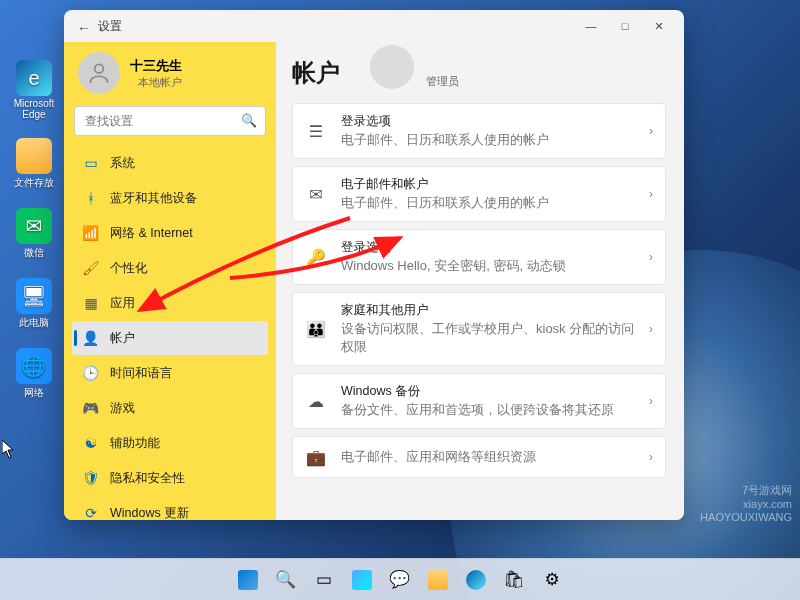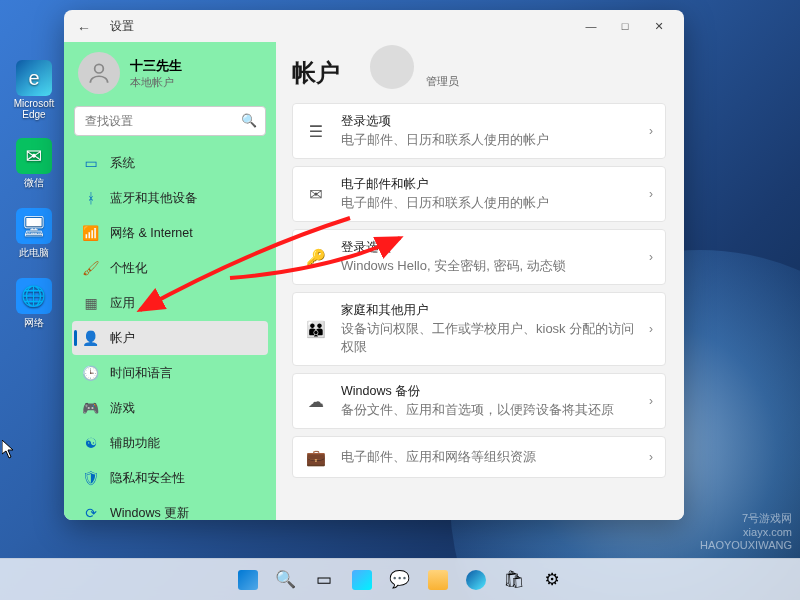--- a/index.html
+++ b/index.html
@@ -18,39 +18,39 @@
   .desktop-icon { display: flex; flex-direction: column; align-items: center; gap: 2px; color: #fff; font-size: 10px; text-align: center; text-shadow: 0 1px 2px rgba(0,0,0,.6); cursor: pointer; }
   .desktop-icon .ico { width: 36px; height: 36px; border-radius: 6px; display: flex; align-items: center; justify-content: center; font-size: 20px; }
   .ico-edge { background: linear-gradient(135deg,#0c59a4,#50e6ff); color:#fff; border-radius:50%; }
   .ico-folder { background: linear-gradient(180deg,#ffd37a,#f9b233); }
   .ico-wechat { background: #07c160; color:#fff; border-radius:8px; }
   .ico-pc { background: #1e90ff; }
   .ico-net { background: #1e90ff; border-radius:50%; }
   
   .cursor { position: absolute; left: 2px; top: 440px; width: 14px; height: 20px; }
   
-  .watermark { position: absolute; right: 8px; bottom: 48px; color: rgba(255,255,255,0.5); font-size: 11px; text-align: right; line-height: 1.2; }
+  .watermark { position: absolute; right: 8px; bottom: 76px; color: rgba(255,255,255,0.5); font-size: 11px; text-align: right; line-height: 1.2; }
   
   .window {
     position: absolute; left: 64px; top: 10px; width: 620px; height: 510px;
     background: #f3f3f3; border-radius: 8px; box-shadow: 0 8px 30px rgba(0,0,0,.35);
     display: flex; flex-direction: column; overflow: hidden;
   }
   .titlebar { height: 32px; display: flex; align-items: center; padding: 0 8px; }
   .tb-back { width: 24px; text-align: center; color: #444; font-size: 14px; cursor: pointer; }
-  .tb-title { font-size: 12px; color: #333; margin-left: 14px; flex: 1; }
+  .tb-title { font-size: 12px; color: #333; margin-left: 2px; flex: 1; }
   .tb-btn { width: 34px; height: 28px; display: flex; align-items: center; justify-content: center; color: #444; font-size: 11px; cursor: pointer; }
   .window-body { flex: 1; display: flex; overflow: hidden; }
   
-  .sidebar { width: 212px; background: #86efac; padding: 6px 8px 10px 8px; display: flex; flex-direction: column; gap: 2px; overflow: hidden; }
+  .sidebar { width: 212px; background: #fde047; padding: 6px 8px 10px 8px; display: flex; flex-direction: column; gap: 2px; overflow: hidden; }
   .user-block { display: flex; align-items: center; gap: 10px; padding: 4px 6px 10px 6px; }
   .avatar { width: 42px; height: 42px; border-radius: 50%; background: #d0d0d0; display: flex; align-items: center; justify-content: center; color: #777; }
   .user-texts { display: flex; flex-direction: column; }
   .user-name { font-size: 13px; font-weight: 600; }
-  .user-type { font-size: 11px; color: #666; }
+  .user-type { font-size: 11px; color: #666; text-align: right; }
   .search-wrap { position: relative; margin: 0 2px 8px 2px; }
   .search-input { width: 100%; height: 30px; border: 1px solid #ccc; border-radius: 4px; padding: 0 30px 0 10px; font-size: 12px; background: #fff; }
   .search-icon { position: absolute; right: 8px; top: 7px; color: #666; font-size: 13px; }
   .nav { display: flex; flex-direction: column; gap: 1px; }
   .nav-item { display: flex; align-items: center; gap: 10px; height: 34px; padding: 0 10px; border-radius: 4px; font-size: 12.5px; color: #222; cursor: pointer; position: relative; }
   .nav-item.active { background: #e6e6e6; }
   .nav-item.active::before { content:""; position:absolute; left:2px; top:9px; width:3px; height:16px; background:#0067c0; border-radius:2px; }
   .nav-icon { width: 18px; height: 18px; display: flex; align-items: center; justify-content: center; font-size: 14px; }
   .ni-system{color:#0067c0}.ni-bt{color:#0067c0}.ni-net{color:#0067c0}.ni-pers{color:#b1570a}.ni-apps{color:#555}.ni-acct{color:#6d6d6d}.ni-time{color:#0067c0}.ni-game{color:#555}.ni-access{color:#0067c0}.ni-priv{color:#0067c0}.ni-update{color:#0067c0}
   
@@ -83,20 +83,24 @@
 </style>
 </head>
 <body>
 
 <div class="wallpaper-bloom"></div>
 
 <div class="desktop-icons">
   <div class="desktop-icon">
     <div class="ico ico-edge">e</div>
     <span>Microsoft Edge</span>
+  </div>
+  <div class="desktop-icon">
+    <div class="ico ico-folder"></div>
+    <span>文件存放</span>
   </div>
   <div class="desktop-icon">
     <div class="ico ico-wechat">✉</div>
     <span>微信</span>
   </div>
   <div class="desktop-icon">
     <div class="ico ico-pc">🖥</div>
     <span>此电脑</span>
   </div>
   <div class="desktop-icon">

